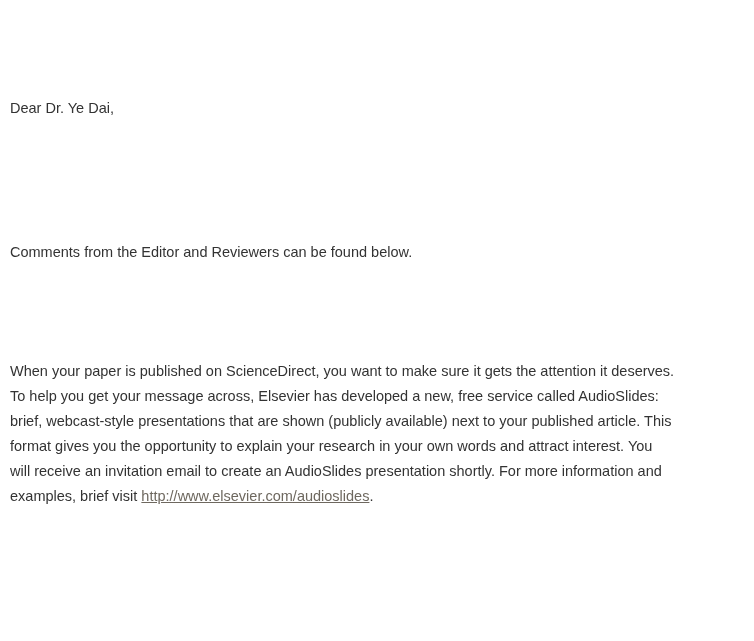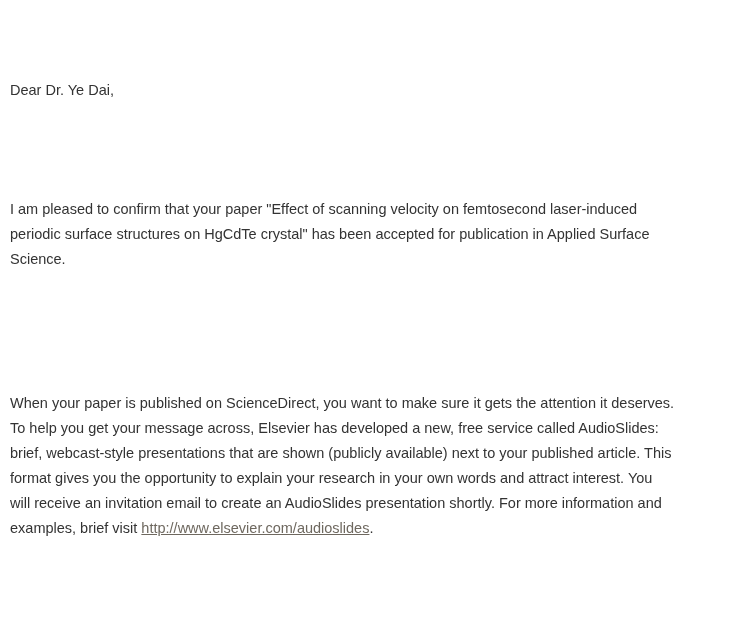--- a/index.html
+++ b/index.html
@@ -4,21 +4,21 @@
 <style>
   html, body {
     margin: 0;
     padding: 0;
     background: #ffffff;
   }
   .email-body {
     width: 754px;
     height: 641px;
     box-sizing: border-box;
-    padding: 3px 8px 0 10px;
+    padding: 21px 8px 0 10px;
     overflow: hidden;
     background: #ffffff;
     font-family: "Liberation Sans", "DejaVu Sans", sans-serif;
     font-size: 14.5px;
     line-height: 25px;
     color: #333333;
     white-space: pre;
   }
   .para {
     margin: 0;
@@ -32,24 +32,22 @@
     cursor: pointer;
   }
 </style>
 </head>
 <body>
 
 <div class="email-body">
 
   <p class="para">Dear Dr. Ye Dai,</p>
 
-  <p class="para">I am pleased to confirm that your paper "Effect of scanning velocity on femtosecond laser-induced
-periodic surface structures on HgCdTe crystal" has been accepted for publication in Applied Surface
-Science.</p>
 
+  <p class="para">Comments from the Editor and Reviewers can be found below.</p>
 
   <p class="para"><span>When your paper is published on ScienceDirect, you want to make sure it gets the attention it deserves.
 To help you get your message across, Elsevier has developed a new, free service called AudioSlides:
 brief, webcast-style presentations that are shown (publicly available) next to your published article. This
 format gives you the opportunity to explain your research in your own words and attract interest. You
 will receive an invitation email to create an AudioSlides presentation shortly. For more information and</span><br><span>examples, brief visit </span><a class="link" href="#">http://www.elsevier.com/audioslides</a><span>.</span></p>
 
   
 
   

